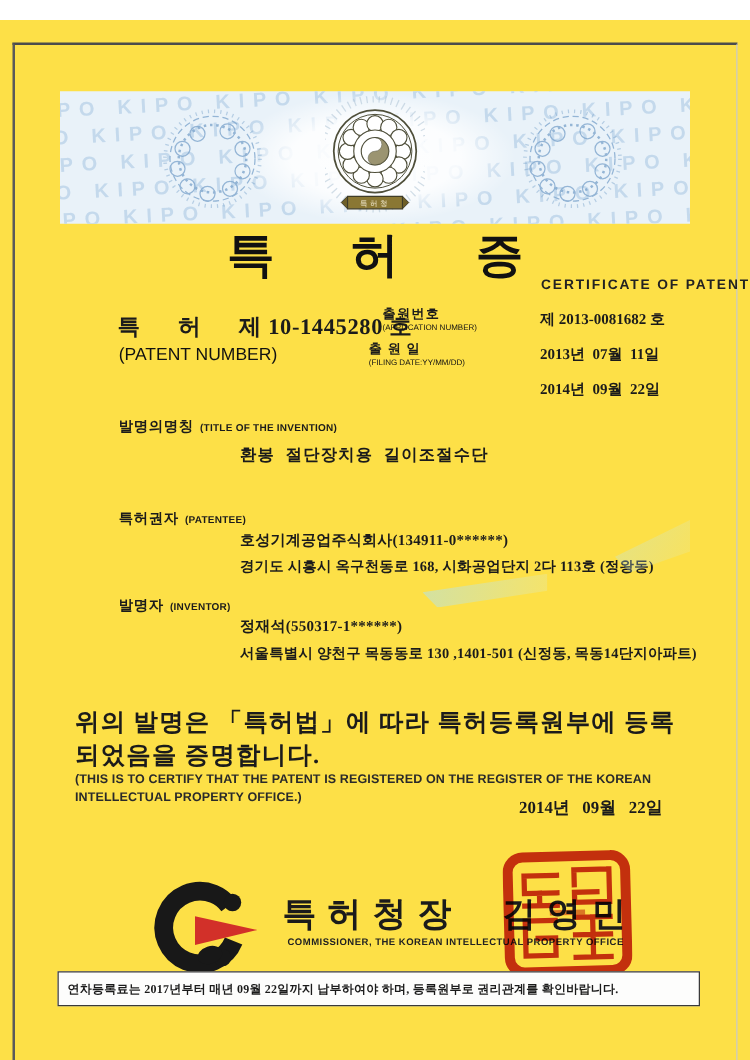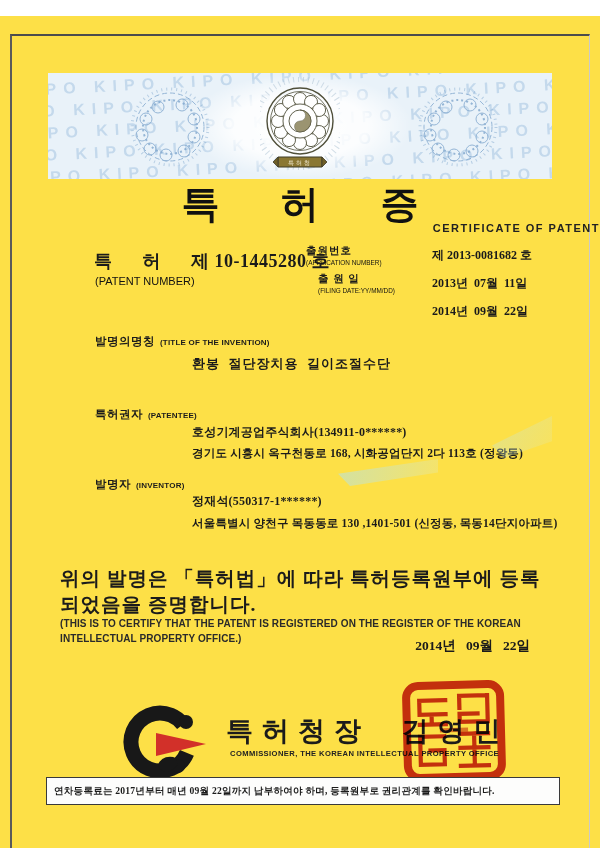--- a/index.html
+++ b/index.html
@@ -44,21 +44,21 @@
     font-size:38px; font-weight:900; letter-spacing:26px; text-indent:26px;
     white-space:pre; color:#111;
   }
   .title-en {
     left:0; right:0; top:206px; text-align:right;
     font-size:11px; font-weight:bold; letter-spacing:1.5px; color:#222;
   }
 
   
   .pn-line { left:94px; top:233px; font-size:18px; font-weight:bold; white-space:pre; letter-spacing:.5px; }
-  .pn-en   { left:95px; top:259px; font-size:11px; color:#111; }
+  .pn-en   { left:95px; top:259px; font-size:14px; color:#111; }
 
   .meta-kr  { font-size:10.5px; font-weight:bold; letter-spacing:1px; white-space:pre; }
   .meta-en  { font-size:6.4px; color:#111; margin-top:1px; letter-spacing:0; }
   .meta-val { font-size:12px; font-weight:bold; white-space:pre; }
 
   
   .sec-label { font-size:11.5px; font-weight:bold; letter-spacing:.5px; white-space:nowrap; }
   .sec-label .en { font-family:"Liberation Sans", sans-serif; font-size:8px; font-weight:bold; letter-spacing:.2px; margin-left:5px; }
   .val { font-size:12px; font-weight:bold; letter-spacing:.2px; white-space:pre; }
 
@@ -182,21 +182,21 @@
 
   <div class="abs pn-line">특      허      제 10-1445280 호</div>
   <div class="abs pn-en sans">(PATENT NUMBER)</div>
 
   <div class="abs" style="left:306px;top:228px">
     <div class="meta-kr">출원번호</div>
     <div class="meta-en sans">(APPLICATION NUMBER)</div>
   </div>
   <div class="abs meta-val" style="left:432px;top:231px">제 2013-0081682 호</div>
 
-  <div class="abs" style="left:318px;top:256px">
+  <div class="abs" style="left:295px;top:256px">
     <div class="meta-kr">출 원 일</div>
     <div class="meta-en sans">(FILING DATE:YY/MM/DD)</div>
   </div>
   <div class="abs meta-val" style="left:432px;top:259px">2013년  07월  11일</div>
 
   <div class="abs meta-val" style="left:432px;top:287px">2014년  09월  22일</div>
 
   <div class="abs sec-label" style="left:95px;top:318px">
     <span>발명의명칭</span><span class="en">(TITLE OF THE INVENTION)</span>
   </div>

